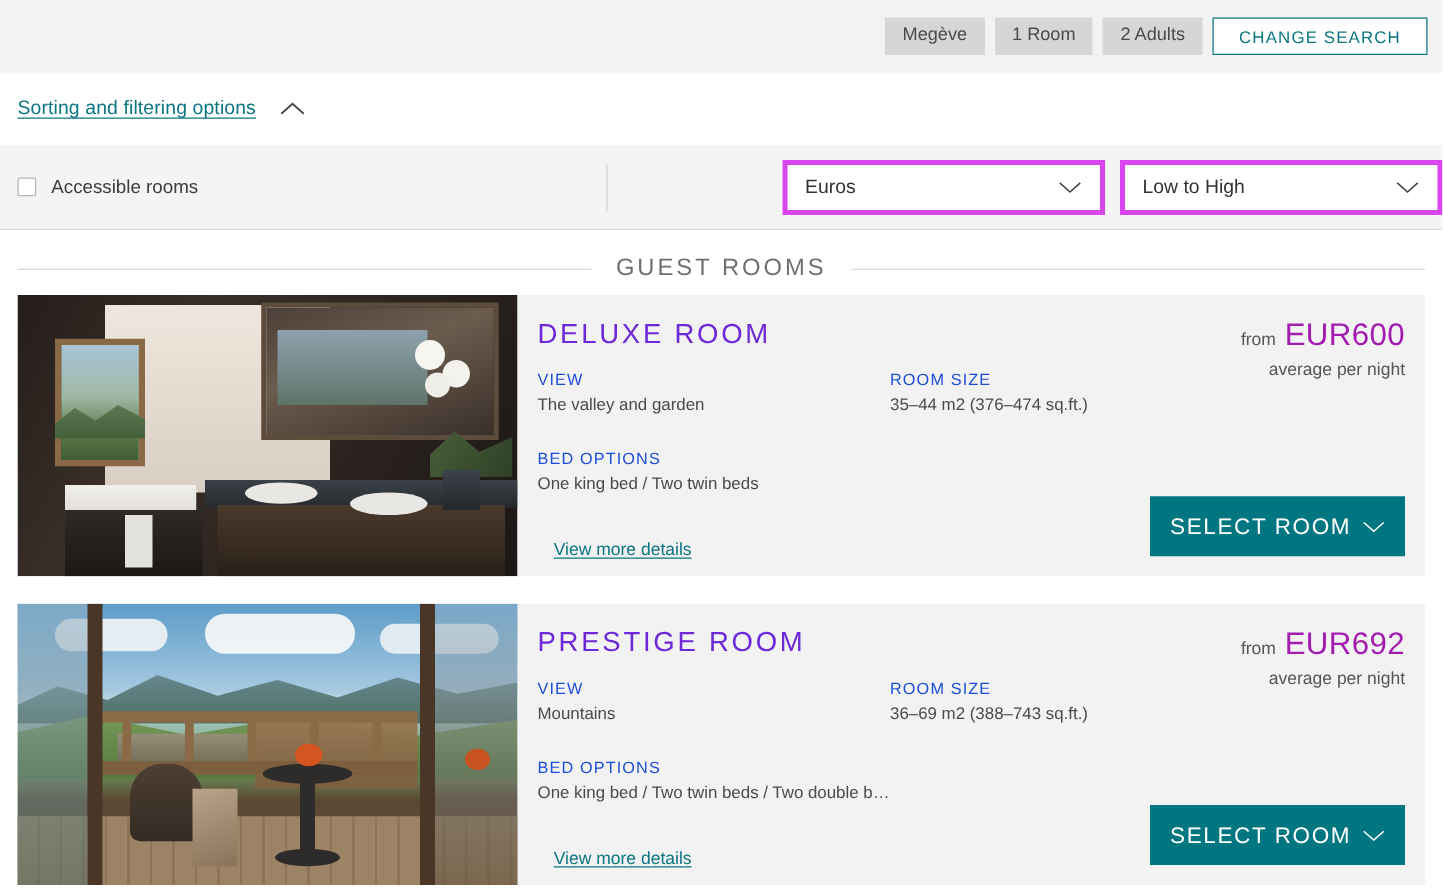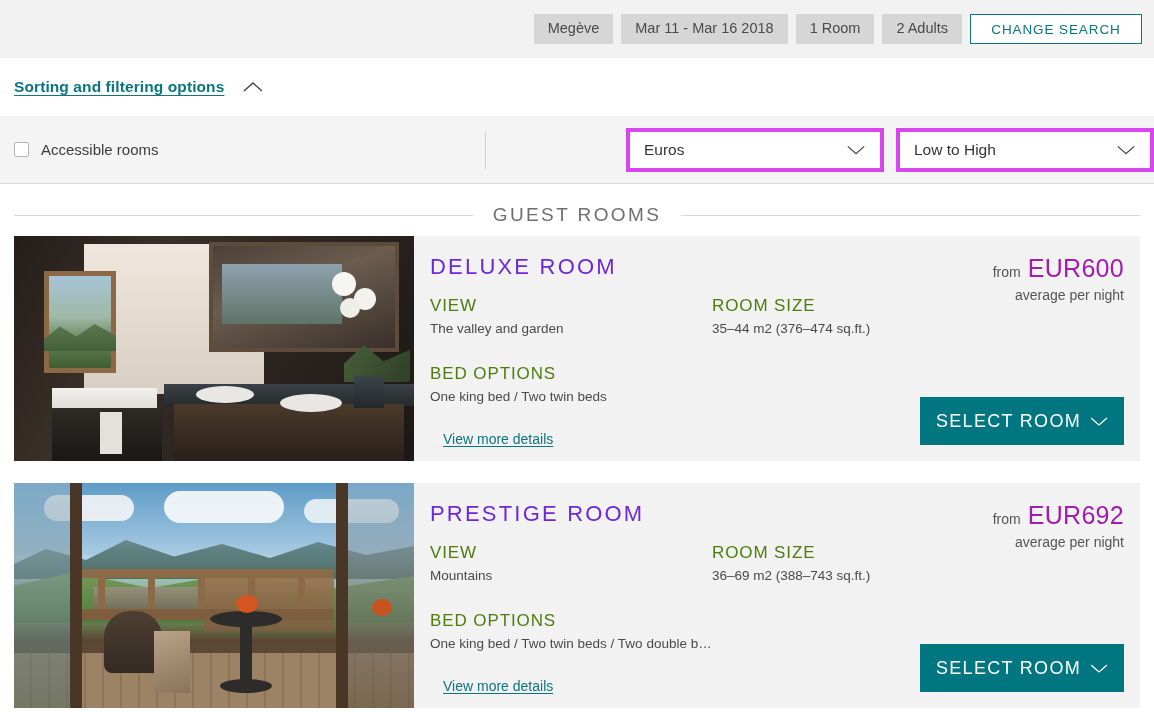--- a/index.html
+++ b/index.html
@@ -68,21 +68,20 @@
     align-items: center;
     padding-left: 14px;
   }
   .sort-link {
     color: #0b7580;
     font-size: 15.5px;
     text-decoration: underline;
     text-underline-offset: 3px;
     cursor: pointer;
     letter-spacing: 0.1px;
-    font-weight: bold;
   }
   .chev-up {
     margin-left: 18px;
     width: 22px;
     height: 22px;
     display: inline-flex;
     align-items: center;
     justify-content: center;
     cursor: pointer;
   }
@@ -189,23 +188,23 @@
     color: #6d28d9;
     margin-bottom: 16px;
     font-weight: 400;
   }
   .attr-grid {
     display: flex;
   }
   .attr-col-a { width: 282px; }
   .attr-col-b { width: 282px; }
   .attr-lbl {
-    font-size: 17px;
+    font-size: 13px;
     letter-spacing: 0.9px;
-    color: #4d7c0f;
+    color: #1d4ed8;
     margin-bottom: 5px;
   }
   .attr-val {
     font-size: 13.5px;
     color: #4a4a4a;
     margin-bottom: 14px;
     white-space: nowrap;
   }
   .bed-block { margin-top: 14px; }
   .view-details {
@@ -312,21 +311,20 @@
   .p2-tbase { left: 206px; top: 196px; width: 52px; height: 14px; background: #2e2c2a; border-radius: 50%; }
   .p2-flower { left: 222px; top: 112px; width: 22px; height: 18px; background: #d4551f; border-radius: 50%; }
   .p2-flower2 { left: 358px; top: 116px; width: 20px; height: 17px; background: #c85320; border-radius: 50%; }
 </style>
 </head>
 <body>
 
 <div class="search-bar">
   <div class="search-pills">
     <div class="pill">Megève</div>
-    <div class="pill">Mar 11 - Mar 16 2018</div>
     <div class="pill">1 Room</div>
     <div class="pill">2 Adults</div>
     <div class="change-search">CHANGE SEARCH</div>
   </div>
 </div>
 
 <div class="sort-toggle-row">
   <span class="sort-link">Sorting and filtering options</span>
   <span class="chev-up">
     <svg width="22" height="14" viewBox="0 0 22 14" aria-hidden="true">

